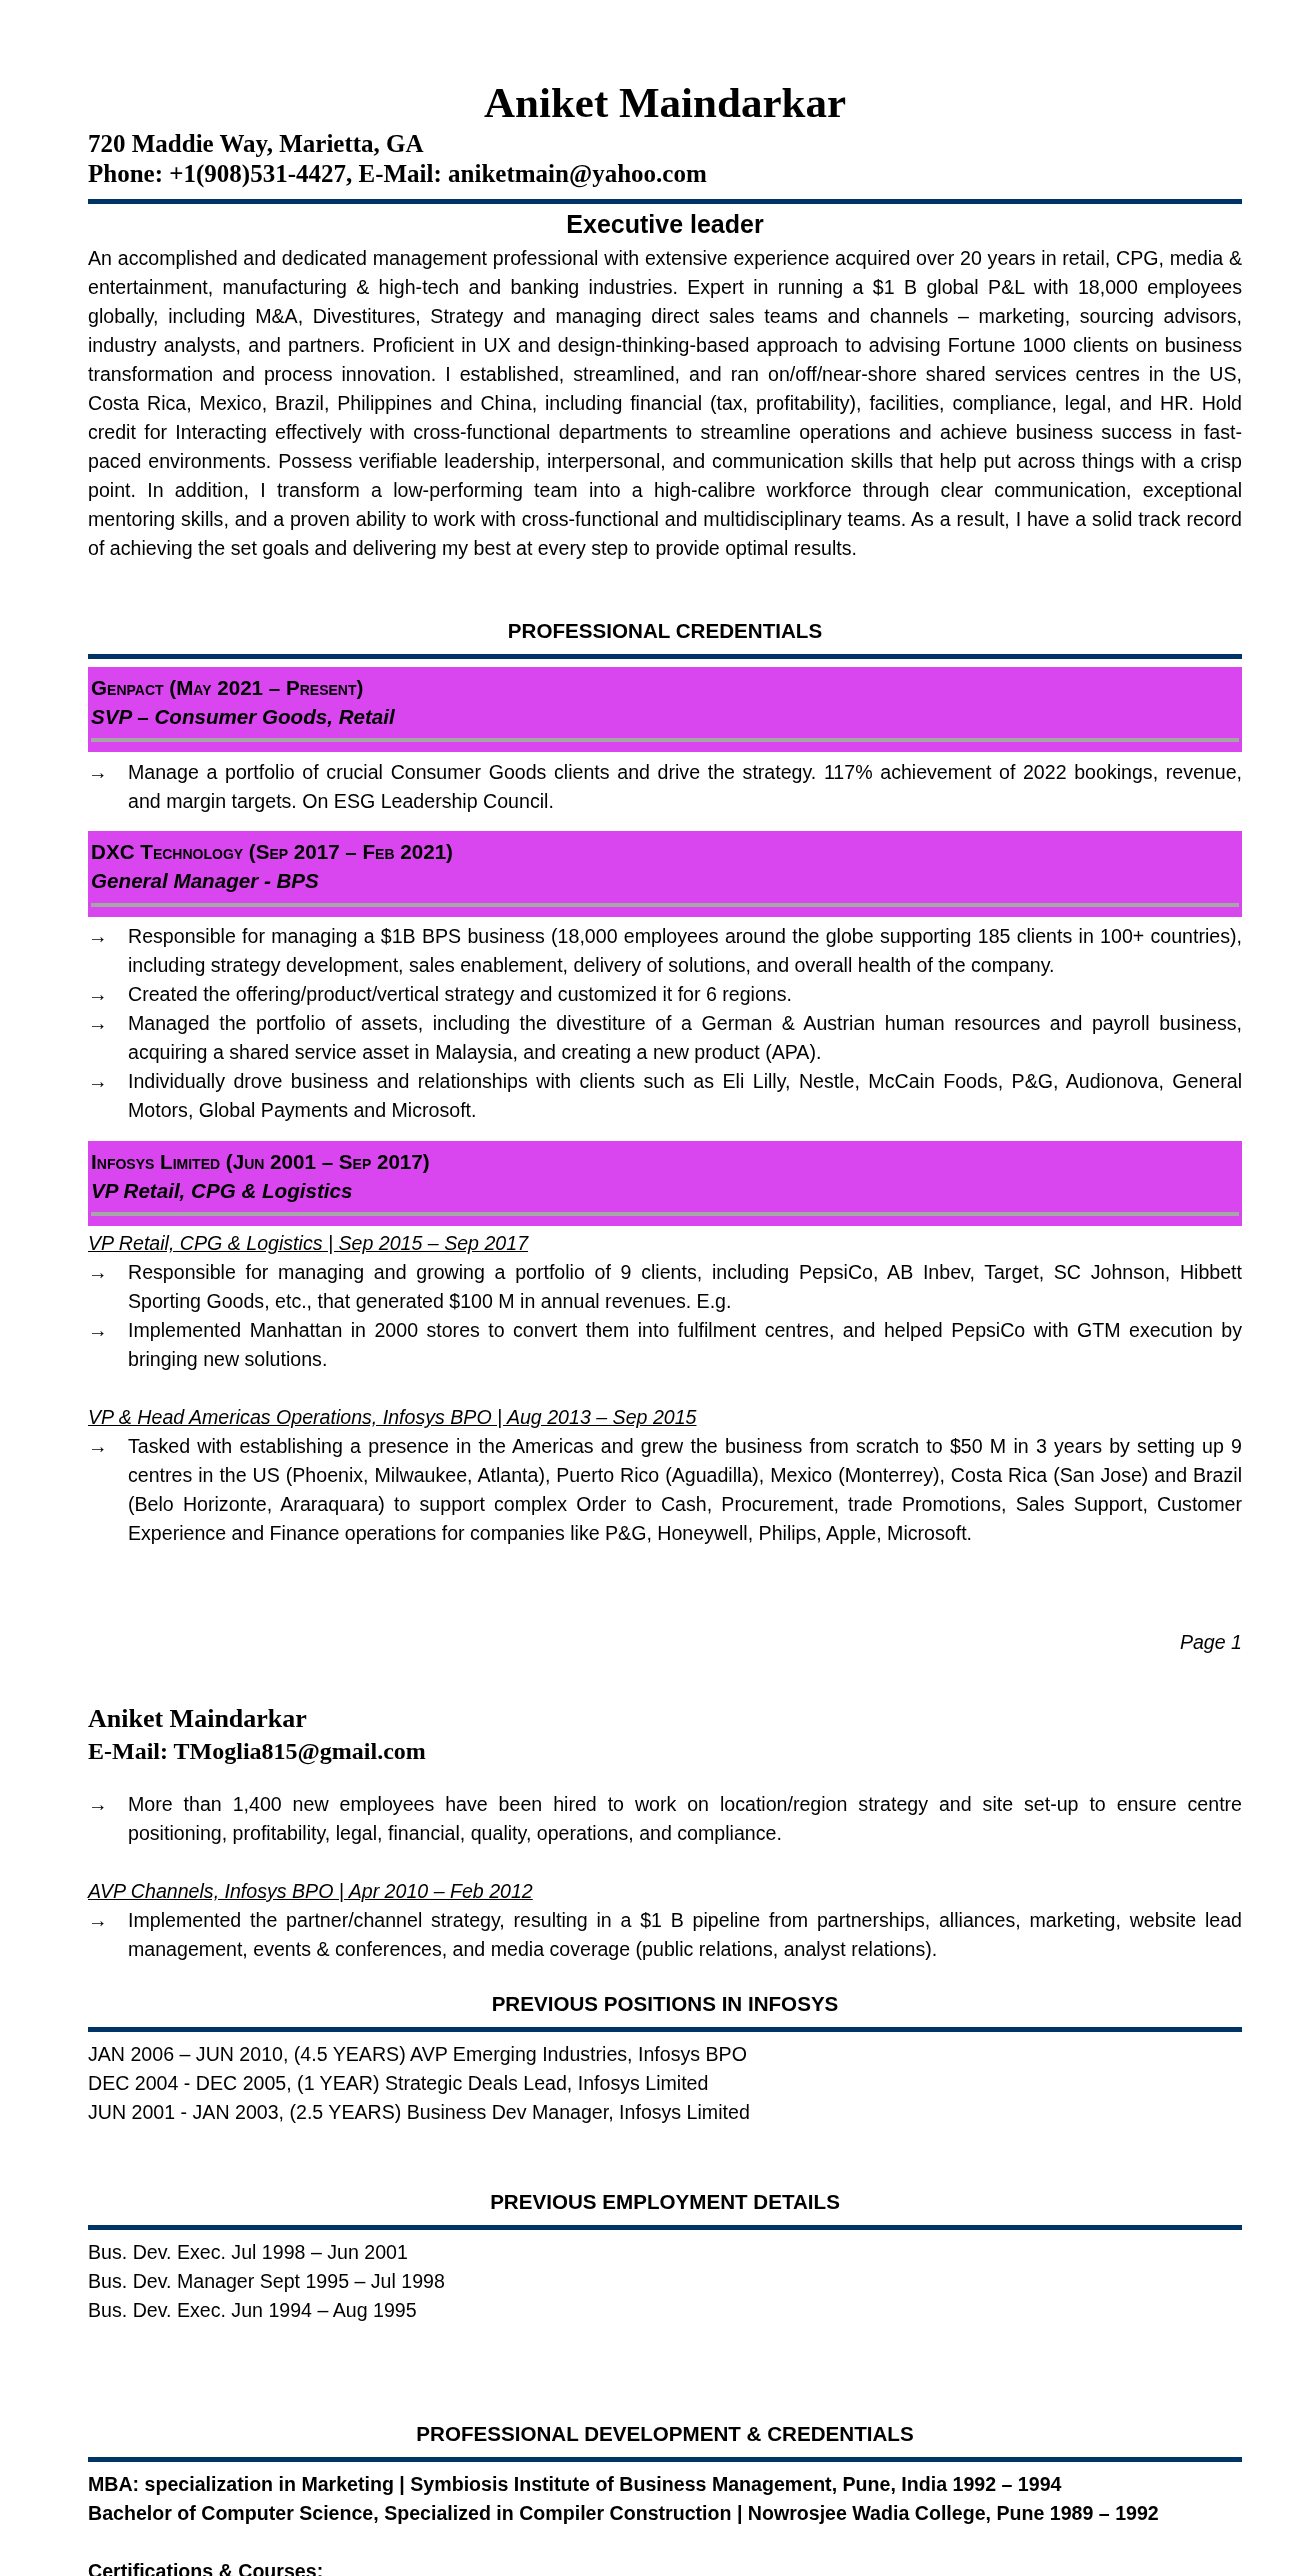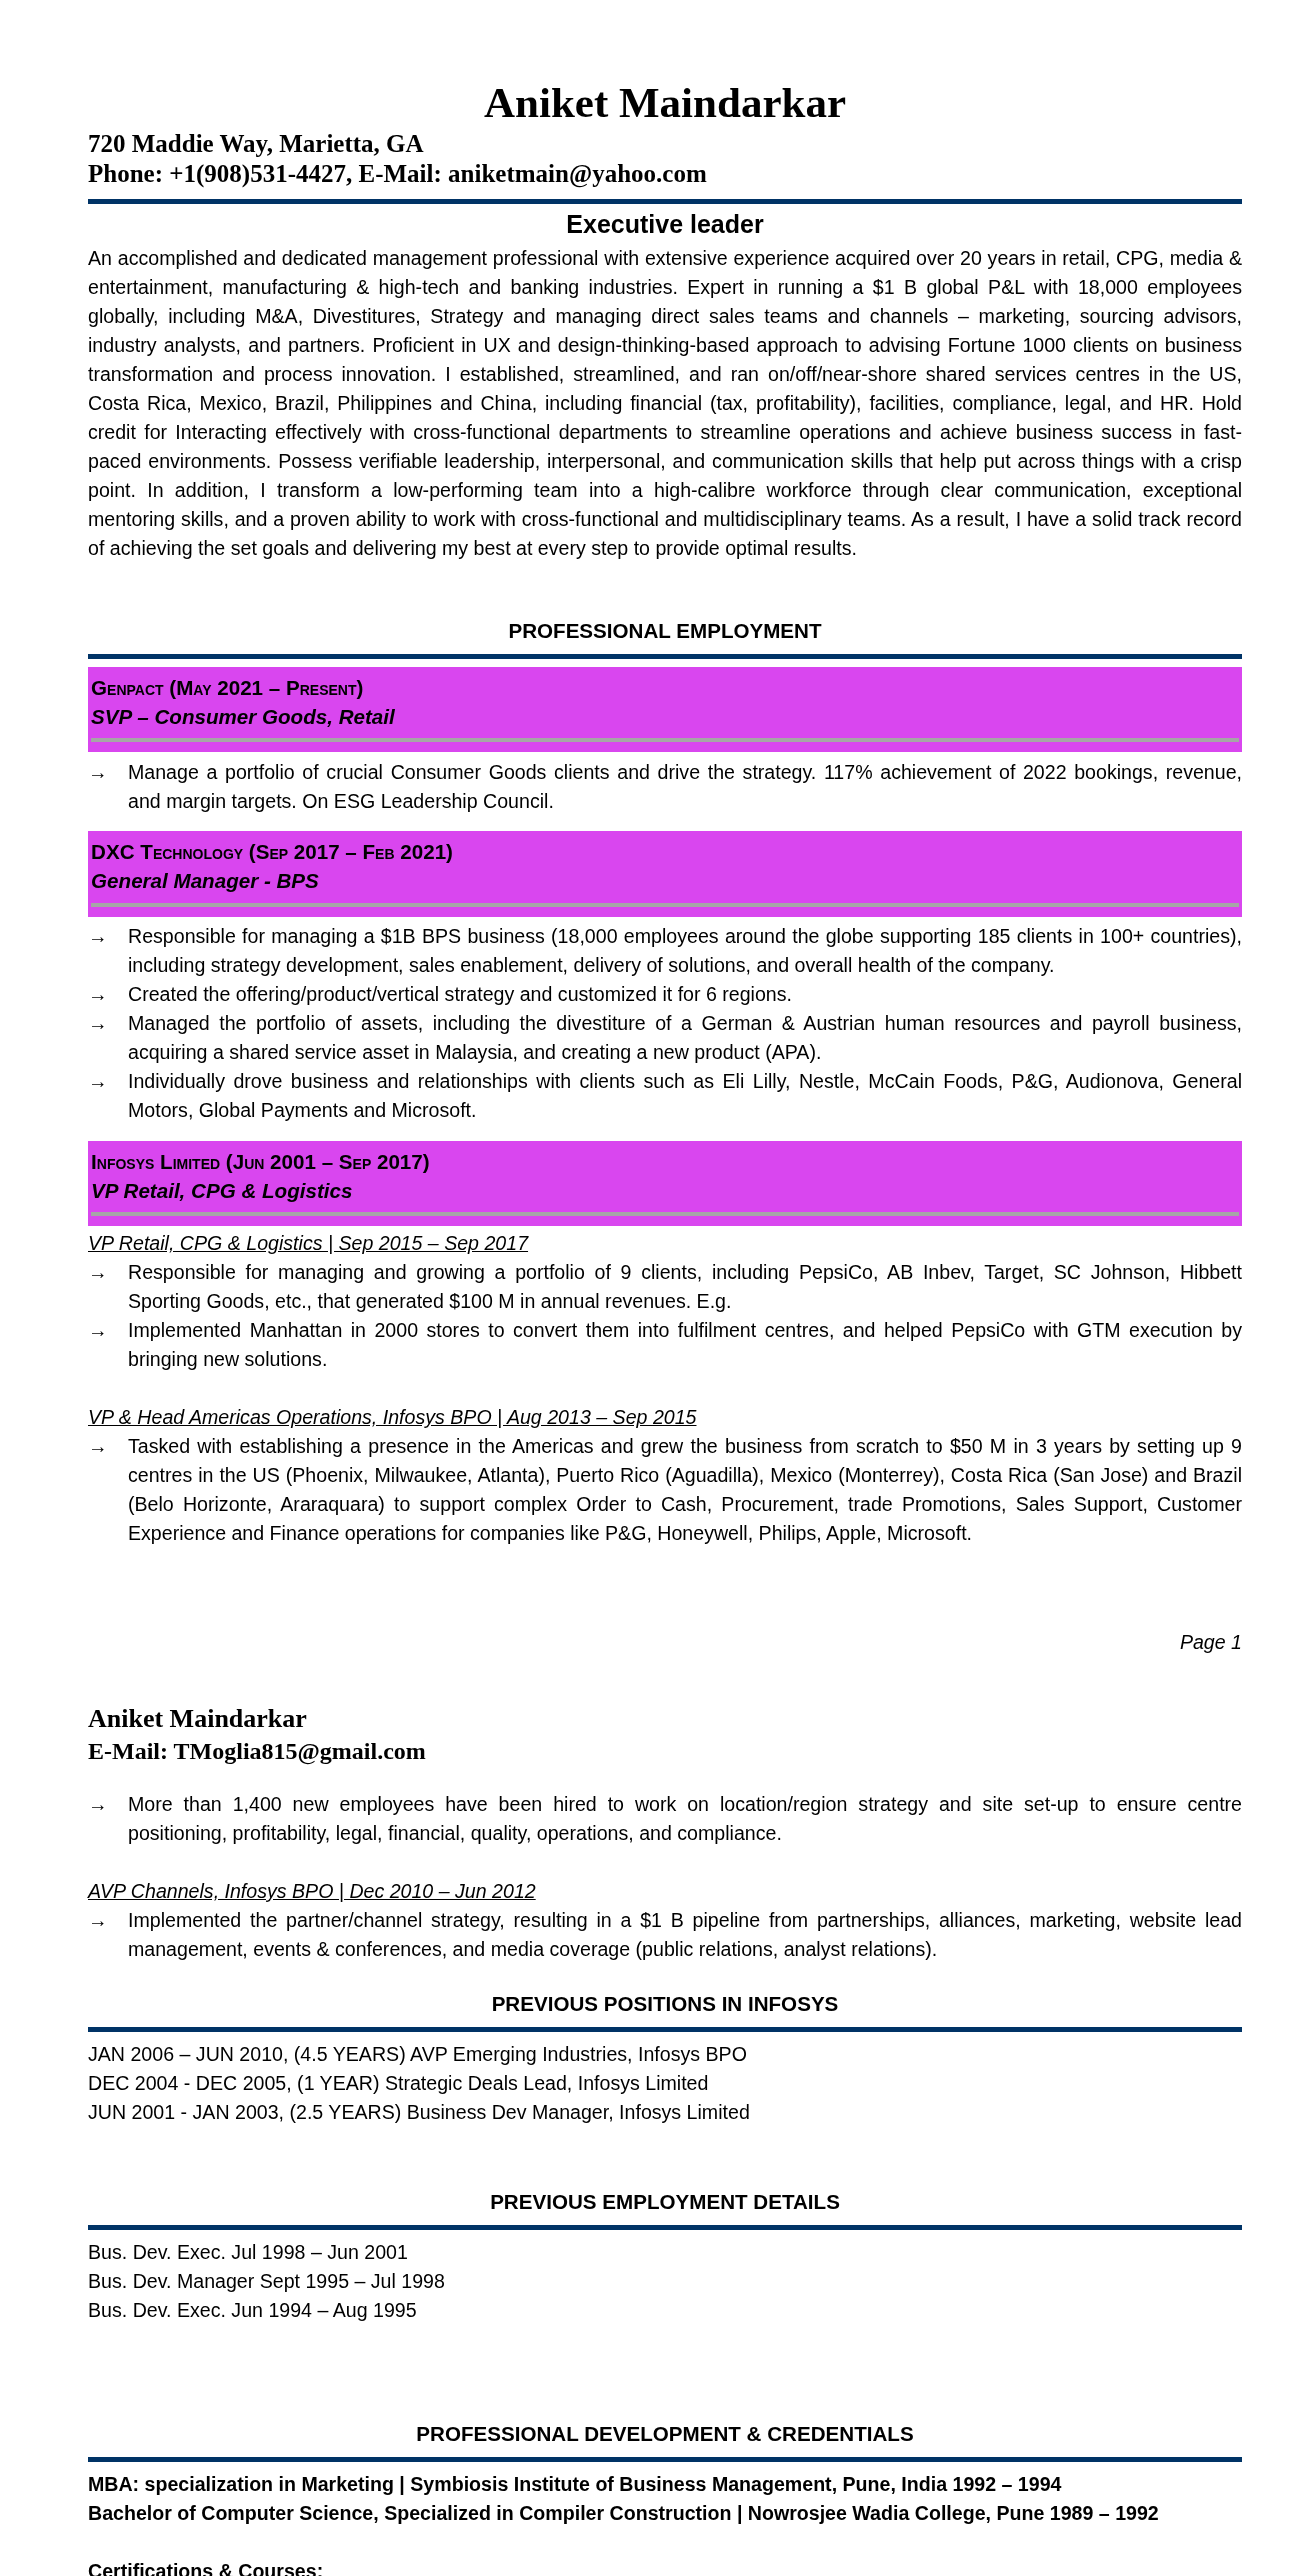--- a/index.html
+++ b/index.html
@@ -39,21 +39,21 @@
     <div class="subline serif">Phone: +1(908)531-4427, E-Mail: aniketmain@yahoo.com</div>
     <div class="rule-blue" style="margin-top:10.3px;"></div>
   </div>
 
   <div class="content sans" style="top:209px;">
     <div class="headline">Executive leader</div>
     <div class="para" style="margin-top:4.1px;">An accomplished and dedicated management professional with extensive experience acquired over 20 years in retail, CPG, media &amp; entertainment, manufacturing &amp; high-tech and banking industries. Expert in running a $1 B global P&amp;L with 18,000 employees globally, including M&amp;A, Divestitures, Strategy and managing direct sales teams and channels – marketing, sourcing advisors, industry analysts, and partners. Proficient in UX and design-thinking-based approach to advising Fortune 1000 clients on business transformation and process innovation. I established, streamlined, and ran on/off/near-shore shared services centres in the US, Costa Rica, Mexico, Brazil, Philippines and China, including financial (tax, profitability), facilities, compliance, legal, and HR. Hold credit for Interacting effectively with cross-functional departments to streamline operations and achieve business success in fast-paced environments. Possess verifiable leadership, interpersonal, and communication skills that help put across things with a crisp point. In addition, I transform a low-performing team into a high-calibre workforce through clear communication, exceptional mentoring skills, and a proven ability to work with cross-functional and multidisciplinary teams. As a result, I have a solid track record of achieving the set goals and delivering my best at every step to provide optimal results.</div>
   </div>
 
   <div class="content sans" style="top:616px;">
-    <div class="sec-title">PROFESSIONAL EMPLOYMENT</div>
+    <div class="sec-title">PROFESSIONAL CREDENTIALS</div>
     <div class="rule-blue" style="margin-top:9.3px;"></div>
 
     <div class="job-box" style="margin-top:7.2px;">
       <div class="job-co">Genpact (May 2021 – Present)</div>
       <div class="job-title">SVP – Consumer Goods, Retail</div>
       <div class="job-rule"></div>
     </div>
     <ul class="bul" style="margin-top:5.2px;">
       <li><span class="arrow">→</span><span>Manage a portfolio of crucial Consumer Goods clients and drive the strategy. 117% achievement of 2022 bookings, revenue, and margin targets. On ESG Leadership Council.</span></li>
     </ul>
@@ -95,21 +95,21 @@
   <div class="content" style="top:2.6px;">
     <div class="subline serif" style="font-size:26px;line-height:32px;">Aniket Maindarkar</div>
     <div class="subline serif" style="font-size:24px;line-height:32px;font-family:Liberation Serif, serif;">E-Mail: TMoglia815@gmail.com</div>
   </div>
 
   <div class="content sans" style="top:90px;">
     <ul class="bul">
       <li><span class="arrow">→</span><span>More than 1,400 new employees have been hired to work on location/region strategy and site set-up to ensure centre positioning, profitability, legal, financial, quality, operations, and compliance.</span></li>
     </ul>
 
-    <div class="subrole" style="margin-top:29px;">AVP Channels, Infosys BPO | Dec 2010 – Jun 2012</div>
+    <div class="subrole" style="margin-top:29px;">AVP Channels, Infosys BPO | Apr 2010 – Feb 2012</div>
     <ul class="bul">
       <li><span class="arrow">→</span><span>Implemented the partner/channel strategy, resulting in a $1 B pipeline from partnerships, alliances, marketing, website lead management, events &amp; conferences, and media coverage (public relations, analyst relations).</span></li>
     </ul>
   </div>
 
   <div class="content sans" style="top:289px;">
     <div class="sec-title">PREVIOUS POSITIONS IN INFOSYS</div>
     <div class="rule-blue" style="margin-top:9.3px;"></div>
     <div style="margin-top:7.2px;">
       <div class="plain">JAN 2006 – JUN 2010, (4.5 YEARS) AVP Emerging Industries, Infosys BPO</div>

